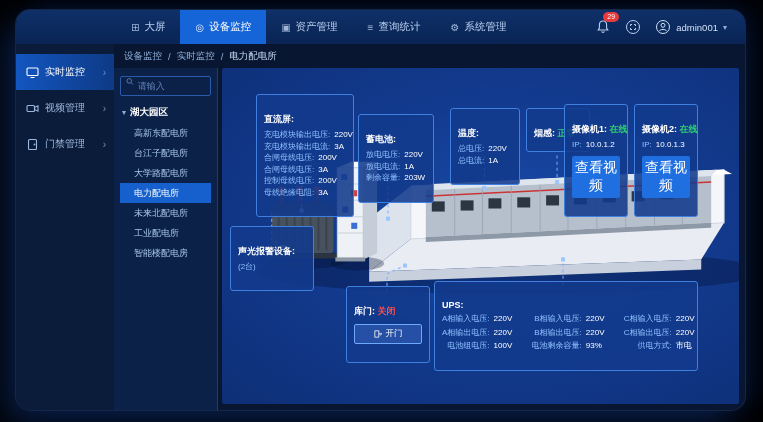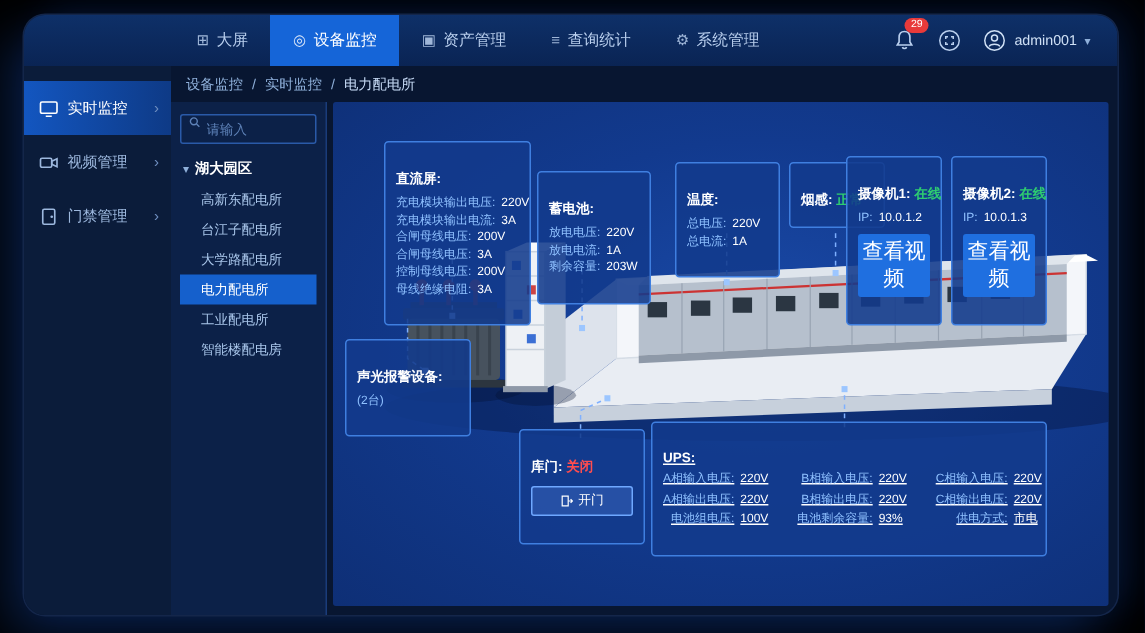--- a/index.html
+++ b/index.html
@@ -176,20 +176,21 @@
             <input type="text" placeholder="请输入" style="">
           </div>
           <div class="tree-root">
             <span class="caret">▾</span>
             <span>湖大园区</span>
           </div>
           <div class="tree-node">高新东配电所</div>
           <div class="tree-node">台江子配电所</div>
           <div class="tree-node">大学路配电所</div>
           <div class="tree-node selected">电力配电所</div>
+          <div class="tree-node">未来北配电所</div>
           <div class="tree-node">工业配电所</div>
           <div class="tree-node">智能楼配电房</div>
         </div>
 
         <div class="viewport">
           <svg class="scene" viewBox="0 0 520 330" preserveAspectRatio="none">
 
             <ellipse cx="290" cy="200" rx="255" ry="22" fill="rgba(4,14,48,.35)"></ellipse>
 
             <polygon points="148,200 190,168 505,152 482,188" fill="#e9edf3"></polygon>
@@ -389,21 +390,21 @@
             </div>
             <button class="btn-ghost">
               <svg width="8" height="8" viewBox="0 0 10 10">
                 <path d="M1 1 L6 1 L6 9 L1 9 Z" fill="none" stroke="#fff" stroke-width="1"></path>
                 <path d="M6 5 L9.5 5 M8 3.5 L9.5 5 L8 6.5" fill="none" stroke="#fff" stroke-width="1"></path>
               </svg>
               <span>开门</span>
             </button>
           </div>
 
-          <div class="panel" style="left:212px; top:213px; width:264px;text-decoration:underline;">
+          <div class="panel" style="left:212px; top:213px; width:264px;">
             <div class="ptitle">UPS:</div>
             <div class="ups-grid">
               <div class="prow">
                 <span class="plabel">A相输入电压:</span>
                 <span class="pval">220V</span>
               </div>
               <div class="prow">
                 <span class="plabel">B相输入电压:</span>
                 <span class="pval">220V</span>
               </div>

